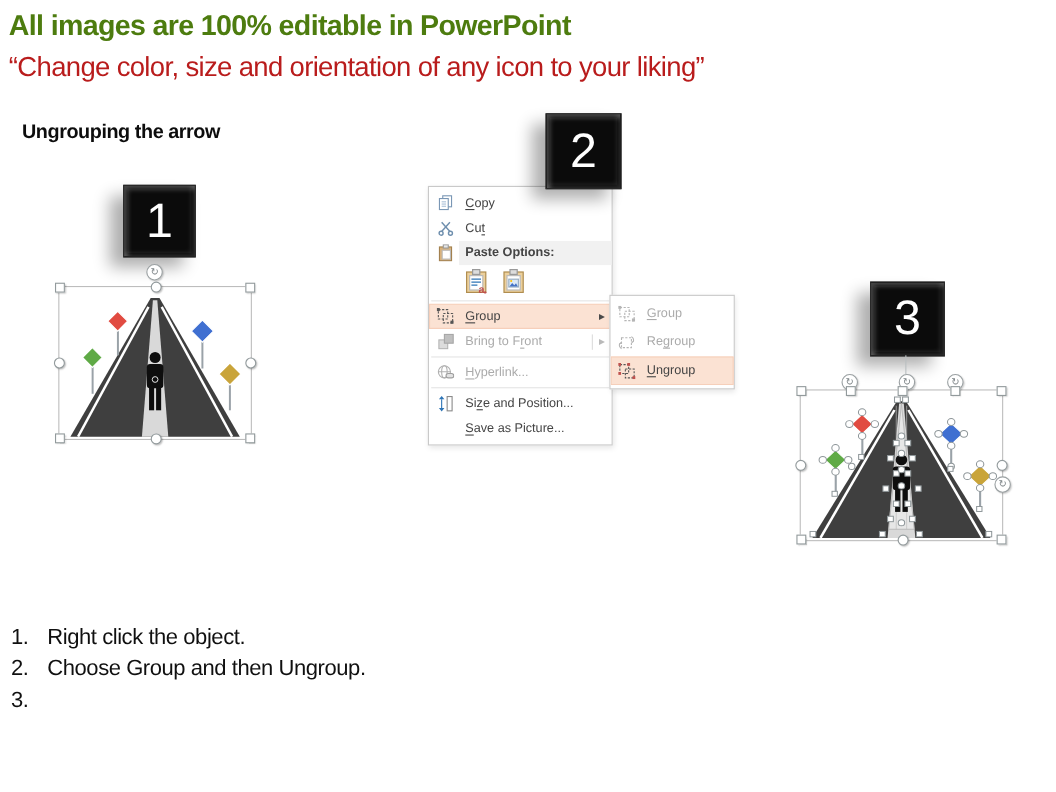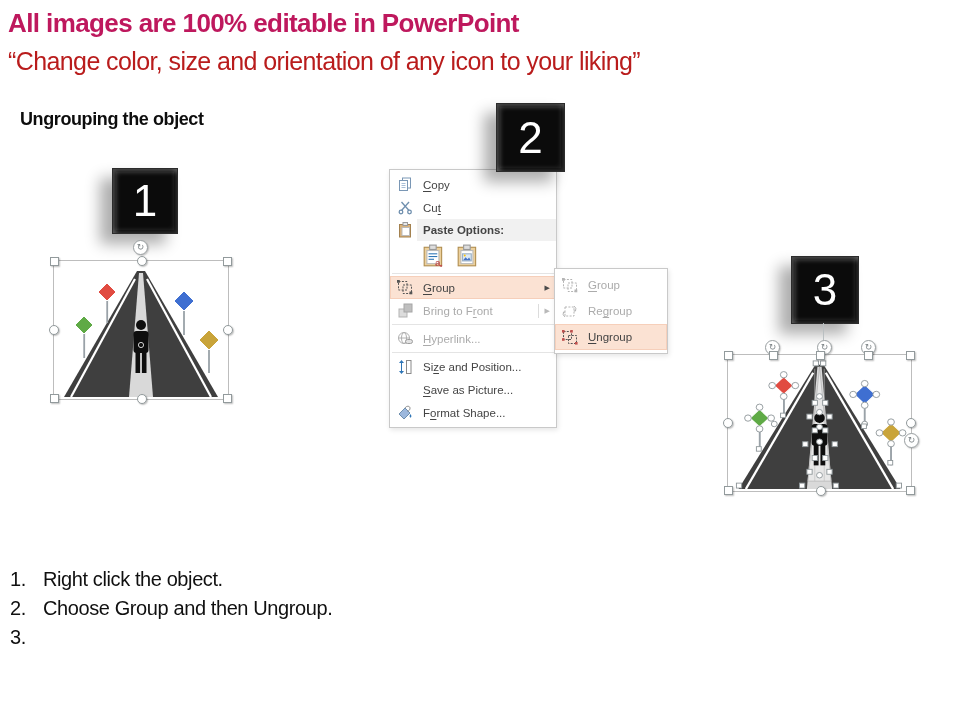--- a/index.html
+++ b/index.html
@@ -1,20 +1,20 @@
 <!DOCTYPE html>
 <html><head>
 <meta charset="utf-8">
 <style>
   html,body{margin:0;padding:0;background:#fff;}
   body{font-family:"Liberation Sans",sans-serif;}
   .slide{position:relative;width:960px;height:720px;background:#ffffff;overflow:hidden;}
 
   
-  .title{position:absolute;left:8px;top:8px;font-size:26px;font-weight:bold;color:#be185d;letter-spacing:-0.6px;}
+  .title{position:absolute;left:8px;top:8px;font-size:26px;font-weight:bold;color:#4d7c0f;letter-spacing:-0.6px;}
   .subtitle{position:absolute;left:8px;top:47px;font-size:25px;font-weight:400;color:#b91c1c;letter-spacing:-0.6px;}
   .heading{position:absolute;left:20px;top:109px;font-size:18px;font-weight:bold;color:#0d0d0d;letter-spacing:-0.4px;}
 
   
   .badge{position:absolute;background:#0b0b0b;color:#fff;display:flex;align-items:center;justify-content:center;
          border:1px solid #2c2c2c;font-size:44px;font-weight:400;
          box-shadow:-12px 10px 14px rgba(0,0,0,.32),
                     inset 3px 3px 5px rgba(255,255,255,.28),
                     inset -3px -3px 5px rgba(255,255,255,.14),
                     inset 0 0 0 3px #000;}
@@ -61,21 +61,21 @@
   .instr{display:flex;height:29px;align-items:center;}
   .instr .num{width:33px;flex:none;}
 </style>
 </head>
 <body>
 
 <div class="slide">
 
   <div class="title">All images are 100% editable in PowerPoint</div>
   <div class="subtitle">“Change color, size and orientation of any icon to your liking”</div>
-  <div class="heading">Ungrouping the object</div>
+  <div class="heading">Ungrouping the arrow</div>
 
   <div class="badge" id="badge1">1</div>
   <div class="hrot" style="left:133px;top:240px;">↻</div>
 
   <div class="sel-frame" id="frame1">
     <svg class="road" viewBox="0 0 174 138" preserveAspectRatio="none">
       <polygon points="83,10 91,10 164,136 10,136" fill="#3f3f3f"></polygon>
       <line x1="81" y1="18" x2="17" y2="136" stroke="#ffffff" stroke-width="2.2"></line>
       <line x1="93" y1="18" x2="157" y2="136" stroke="#ffffff" stroke-width="2.2"></line>
       <polygon points="85,12 89,12 99,136 75,136" fill="#d9d9d9"></polygon>
@@ -224,30 +224,20 @@
             <path d="M3.5 1 L6 4 H1 Z" fill="#2e75b6"></path>
             <path d="M3.5 15 L1 12 H6 Z" fill="#2e75b6"></path>
             <line x1="3.5" y1="4" x2="3.5" y2="12" stroke="#2e75b6"></line>
           </svg>
       </span>
       <span class="mil"><span>Si</span><u>z</u><span>e and Position...</span></span>
     </div>
     <div class="mi">
       <span class="mic"></span>
       <span class="mil"><span></span><u>S</u><span>ave as Picture...</span></span>
-    </div>
-    <div class="mi">
-      <span class="mic">
-        <svg width="16" height="15" viewBox="0 0 16 15">
-            <path d="M2 9 L8 3 L13 8 L7 14 Z" fill="#9db8dd" stroke="#6f8fae"></path>
-            <path d="M8 3 C9.5 0.5 13 0.8 13 3.2 C13 4.8 12 5.8 10.5 6.3" fill="none" stroke="#8a8a8a"></path>
-            <path d="M13.5 9 q1.8 2.6 0 3.8 q-1.8 -1.2 0 -3.8" fill="#2e75b6"></path>
-          </svg>
-      </span>
-      <span class="mil"><span>F</span><u>o</u><span>rmat Shape...</span></span>
     </div>
   </div>
 
   <div class="submenu">
     <div class="mi disabled">
       <span class="mic">
         <svg width="16" height="15" viewBox="0 0 16 15">
             <g fill="none" stroke="#b5b5b5" stroke-dasharray="2 1.4" stroke-width="1">
               <rect x="1.5" y="1.5" width="8.5" height="8.5"></rect>
               <rect x="6" y="5" width="8.5" height="8.5"></rect>

